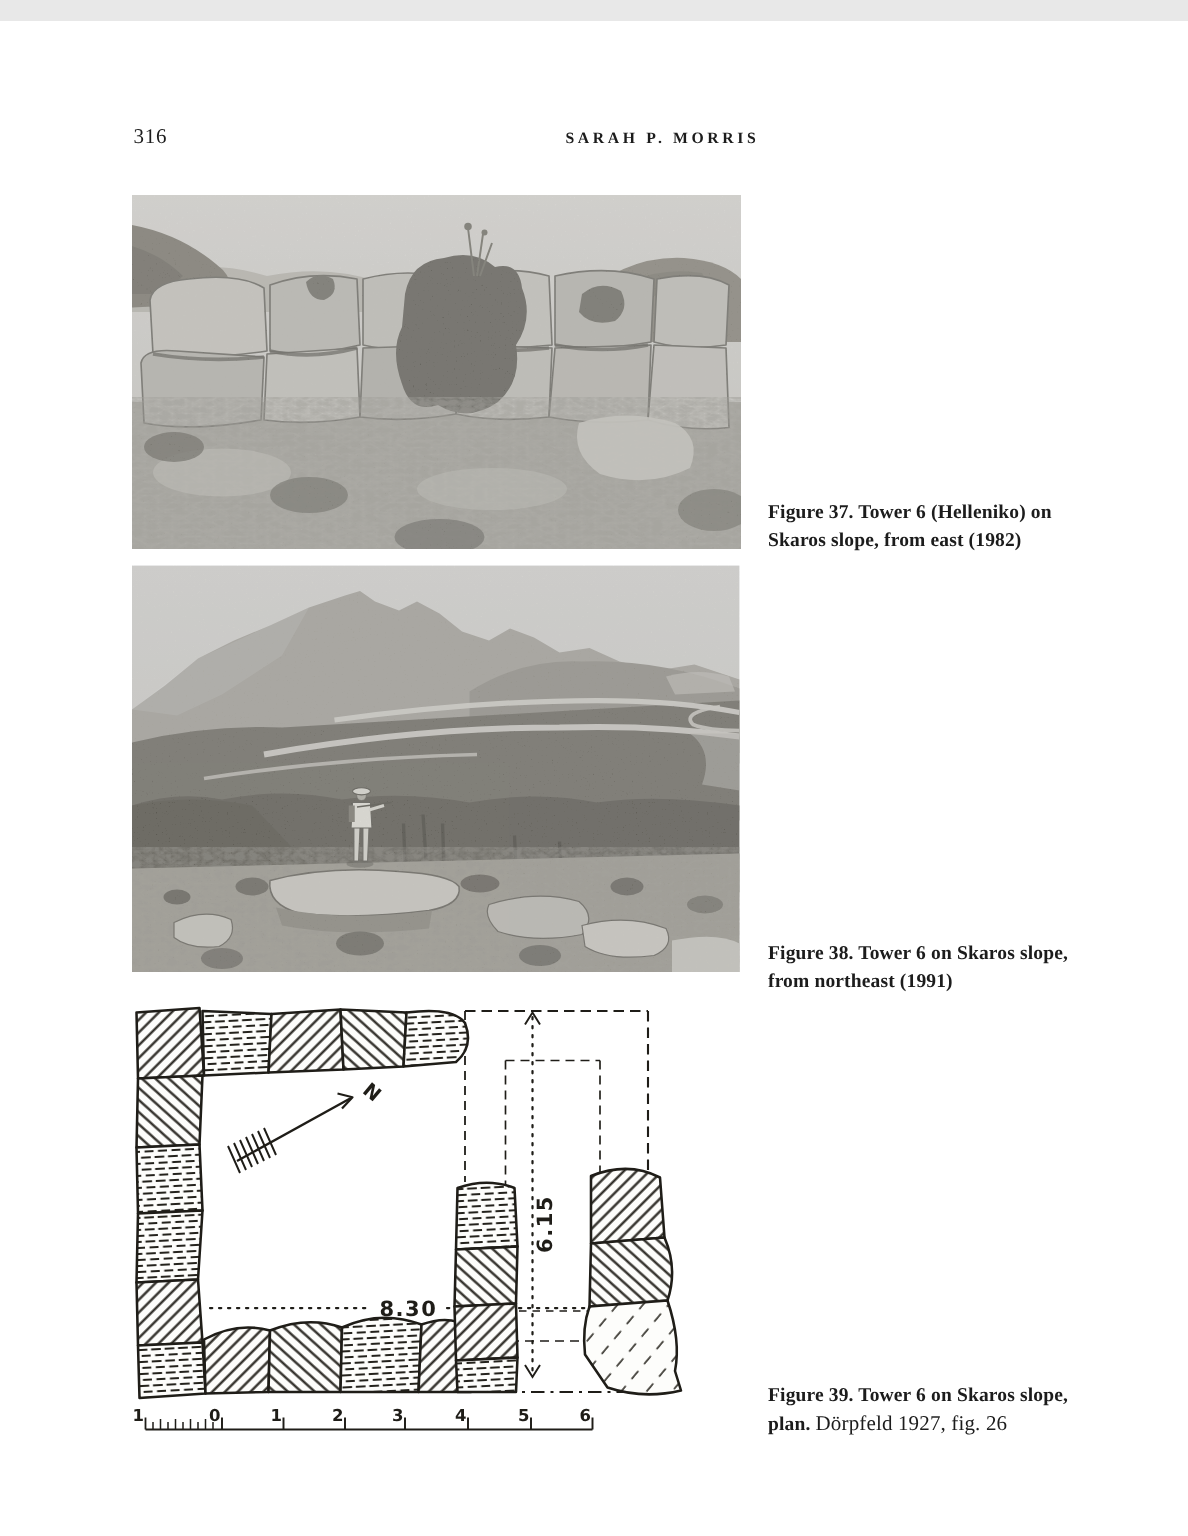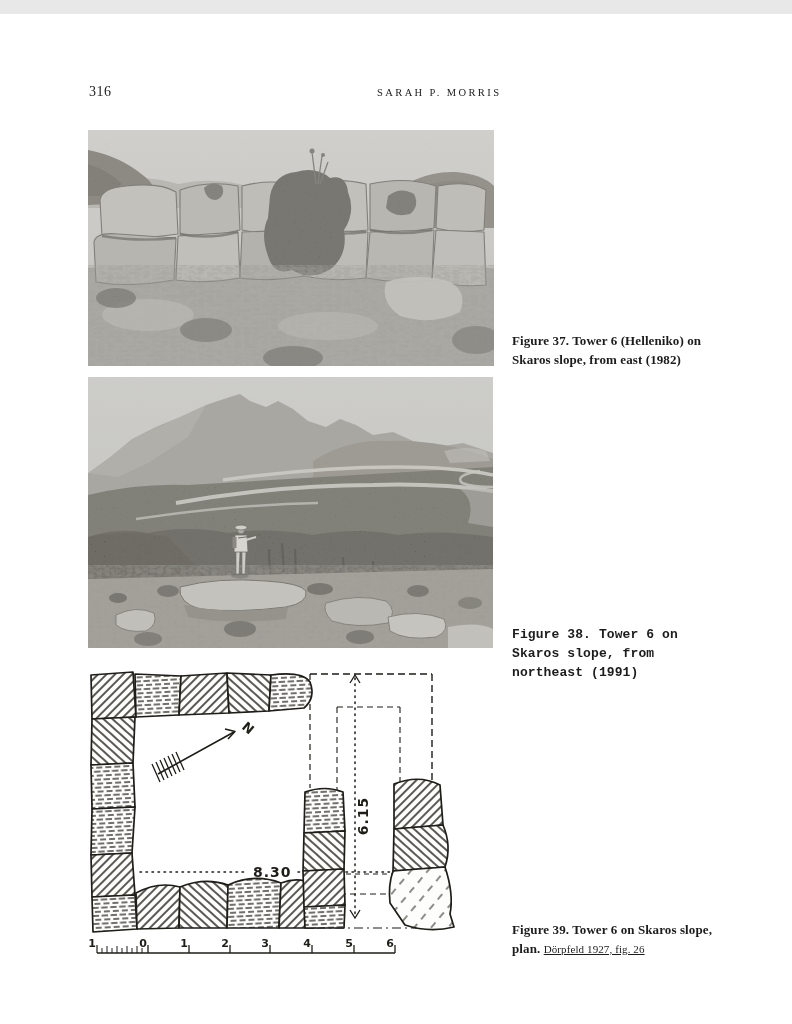--- a/index.html
+++ b/index.html
@@ -7,32 +7,32 @@
   .page{
     position:relative; width:792px; height:1024px; background:#ffffff;
     font-family:"Liberation Serif", serif; color:#1c1c1c; overflow:hidden;
     margin:14px auto;
   }
   .page-number{
     position:absolute; left:89px; top:70px; font-size:14px; letter-spacing:.5px;
   }
   .running-head{
     position:absolute; left:377px; top:73px; font-size:10.5px;
-    letter-spacing:2.4px; font-weight:400;
+    letter-spacing:2.4px; font-weight:700;
   }
   .photo{ position:absolute; }
   .photo svg{ display:block; }
   .plan{ position:absolute; left:88px; top:652px; }
   .caption{
     position:absolute; left:512px; width:218px;
     font-size:13px; font-weight:700; line-height:1.45; letter-spacing:.1px;
   }
-  .caption .source{ font-weight:400; font-size:11px;text-decoration:underline; }
+  .caption .source{ font-weight:400; font-size:14px; }
   .cap-37{ top:318px; }
-  .cap-38{ top:612px;font-family:Liberation Mono, monospace; }
+  .cap-38{ top:612px; }
   .cap-39{ top:907px; }
 </style>
 </head>
 <body>
 
 <div class="page">
 
   <span class="page-number">316</span>
   <span class="running-head">SARAH P. MORRIS</span>
 

